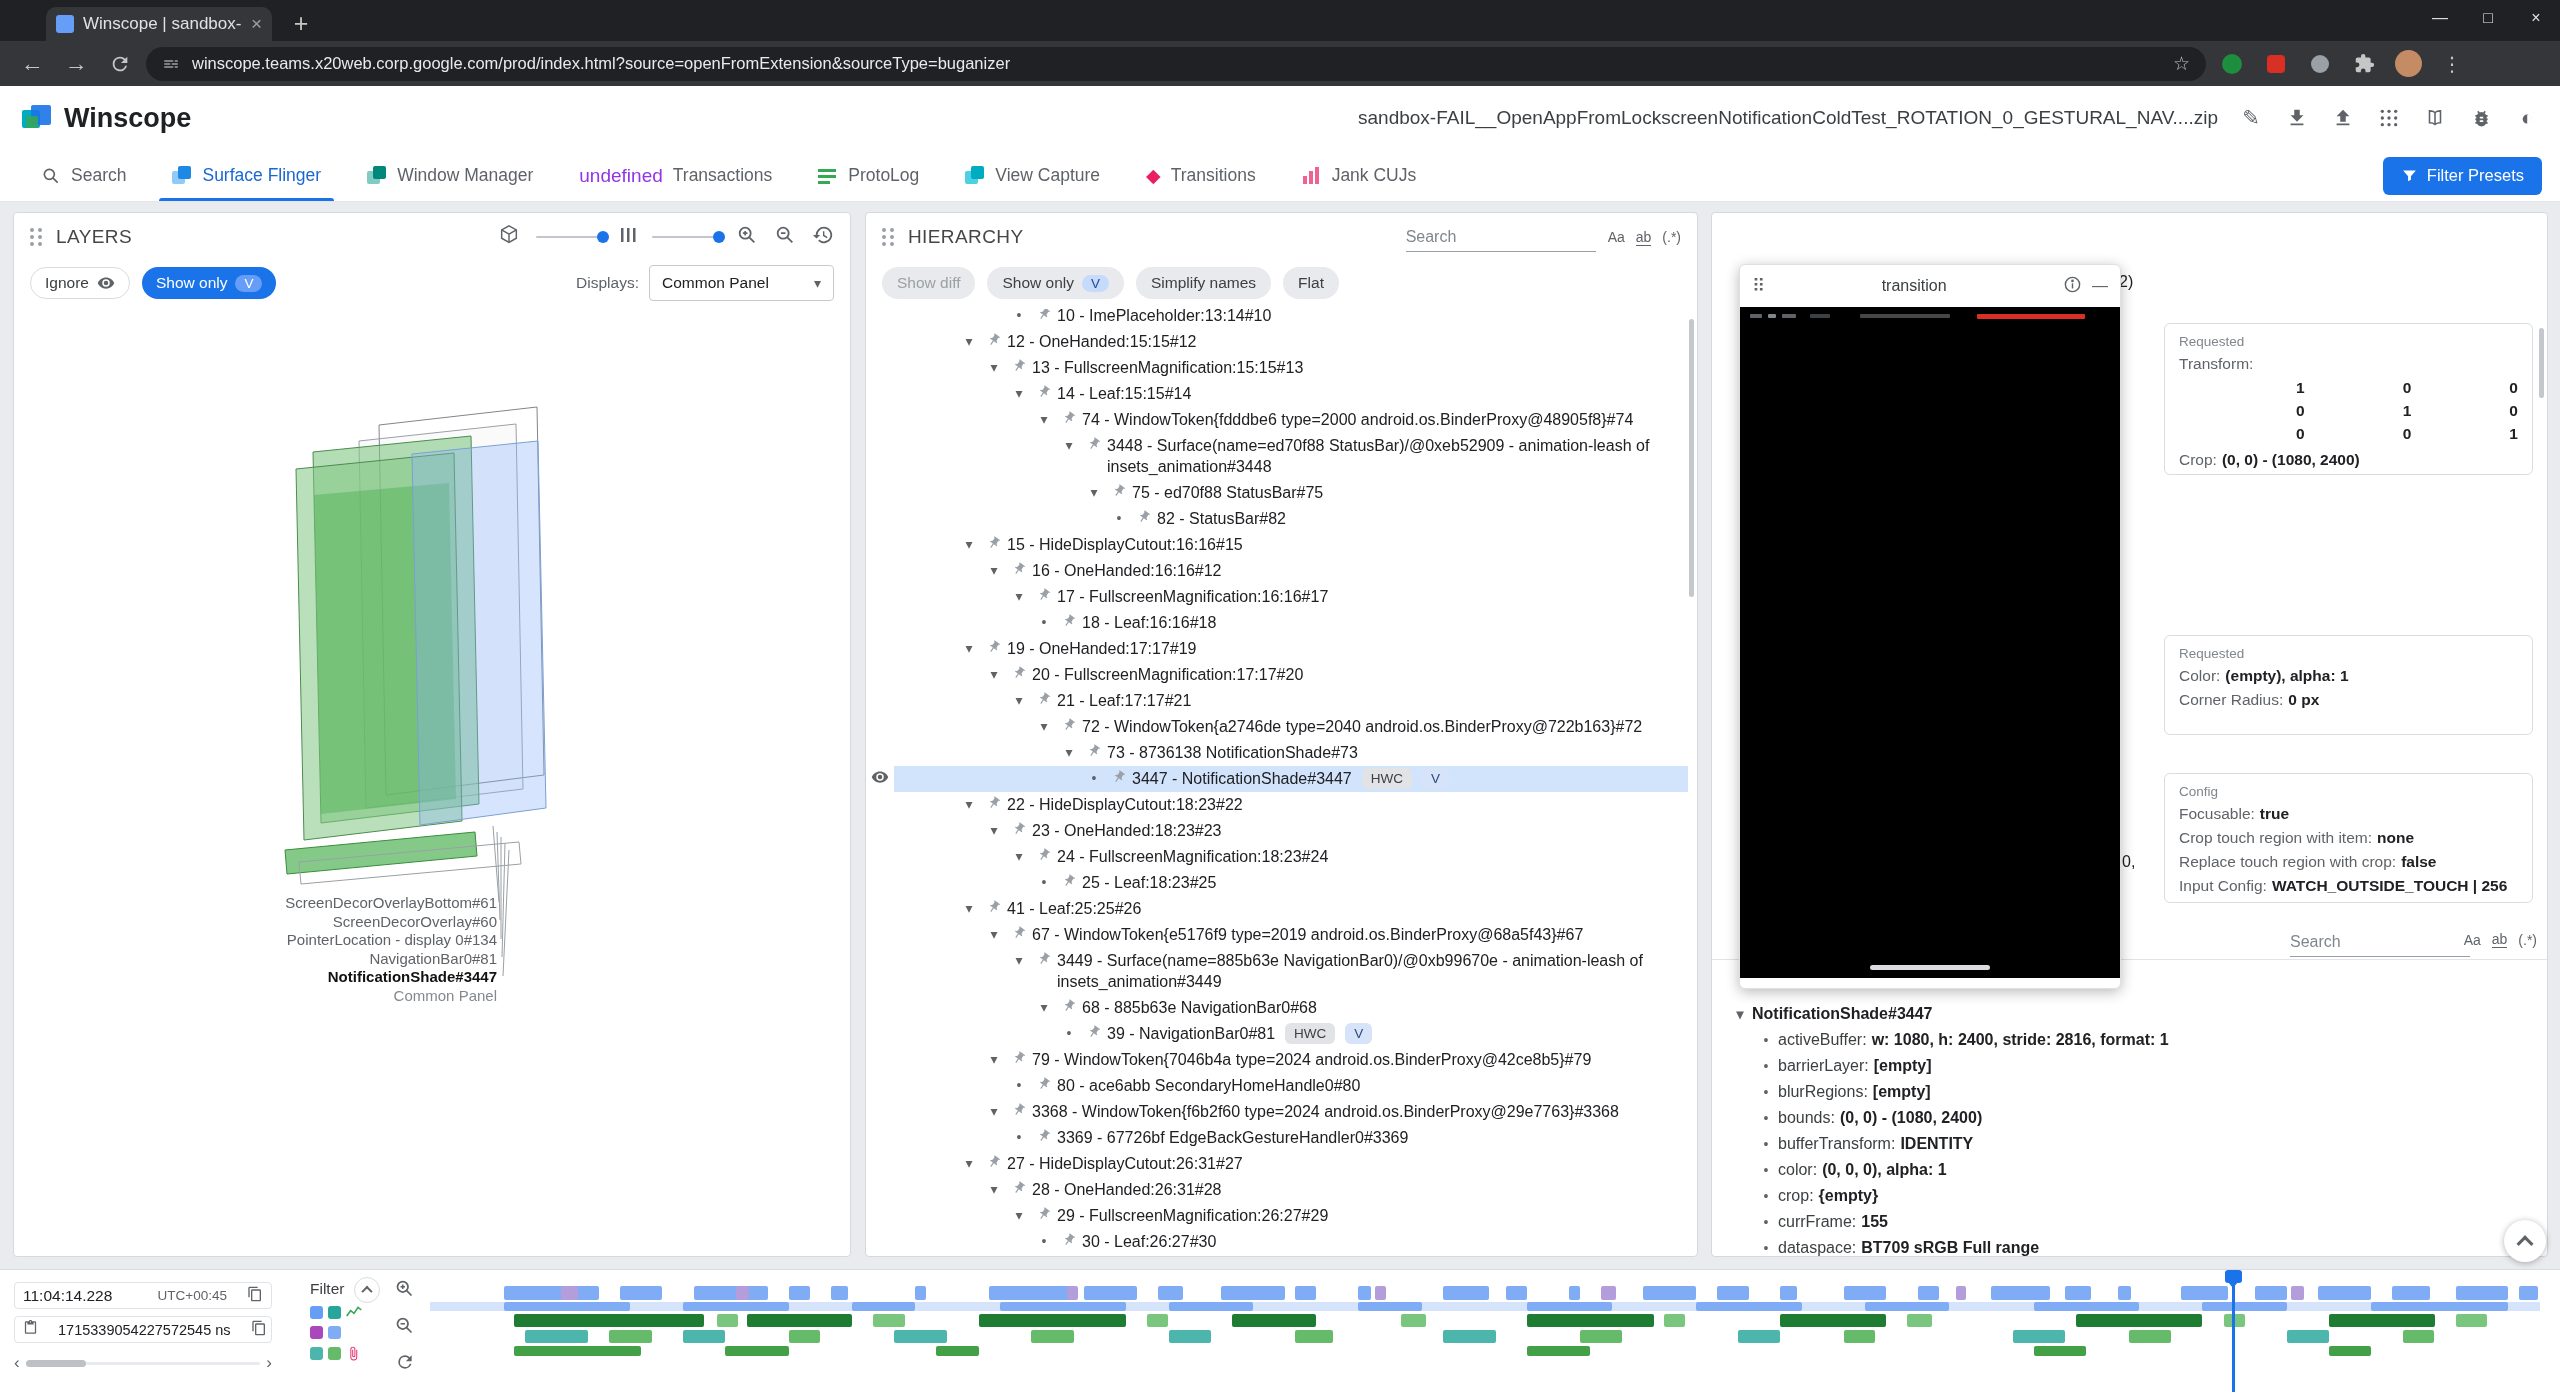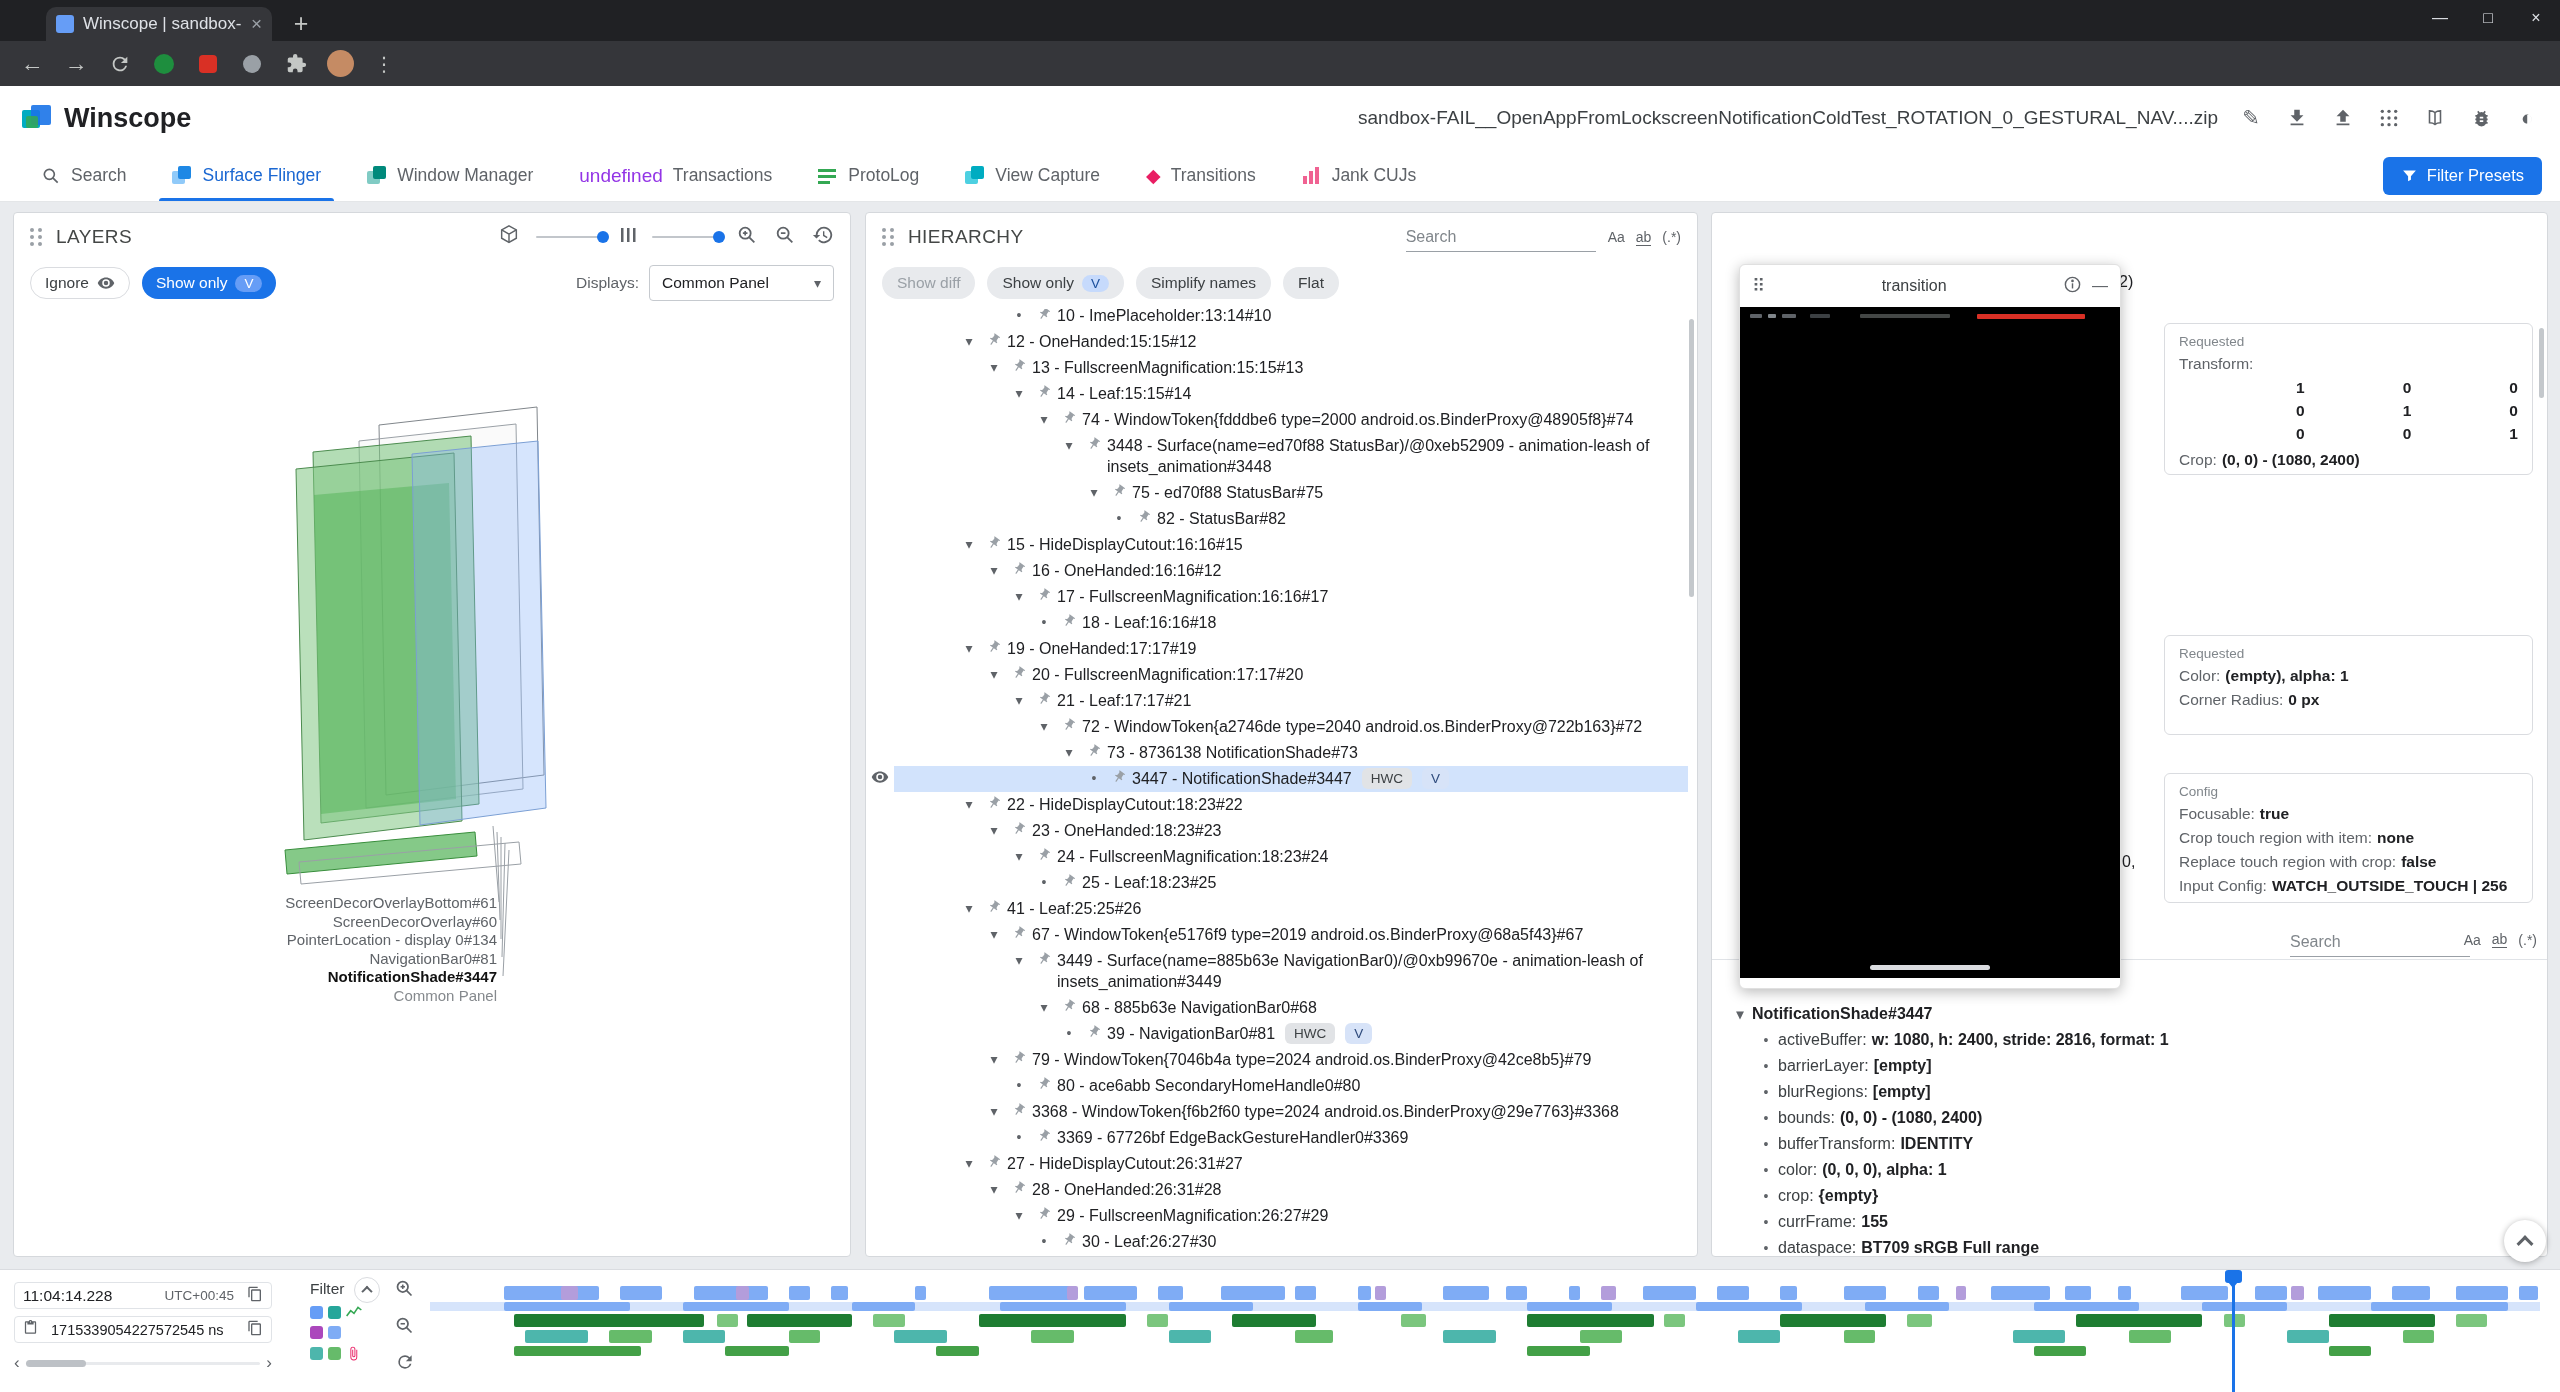--- a/index.html
+++ b/index.html
@@ -118,21 +118,21 @@
   .oscreen{position:absolute;left:0;top:42px;right:0;bottom:10px;background:#000;overflow:hidden}
   .mini-mark{position:absolute;top:7px;height:4px;border-radius:1px}
   .homebar{position:absolute;bottom:8px;left:50%;transform:translateX(-50%);width:120px;height:5px;border-radius:3px;background:#dadce0}
 
   
   #fab{position:absolute;left:2504px;top:1220px;width:42px;height:42px;border-radius:50%;background:#fff;box-shadow:0 1px 6px rgba(0,0,0,.3);display:flex;align-items:center;justify-content:center;z-index:30}
   .chev-up{width:12px;height:12px;border-left:3px solid #5f6368;border-top:3px solid #5f6368;transform:rotate(45deg) translate(2px,2px)}
 
   
   #timelinebar{position:absolute;left:0;top:1269px;width:2560px;height:123px;background:#fff;border-top:1px solid #dadce0}
-  .timebox{position:absolute;left:14px;width:258px;height:27px;border:1px solid #e0e3e7;border-radius:4px;display:flex;align-items:center;padding:0 8px;gap:13px;font-size:15.5px;color:#202124}
+  .timebox{position:absolute;left:14px;width:258px;height:27px;border:1px solid #e0e3e7;border-radius:4px;display:flex;align-items:center;padding:0 8px;gap:20px;font-size:15.5px;color:#202124}
   .tz{font-size:13.5px;color:#5f6368;margin-left:auto}
   .nst{font-size:14.5px;color:#202124;white-space:nowrap}
   .hscroll{position:absolute;left:14px;top:84px;width:258px;height:18px;display:flex;align-items:center;color:#5f6368;font-size:17px;gap:6px}
   .htrack{flex:1;height:3px;background:#e8eaed;border-radius:2px;position:relative}
   .hthumb{position:absolute;left:0;top:-2px;width:60px;height:7px;background:#bdc1c6;border-radius:4px}
   .fcol{position:absolute;left:310px;top:10px;width:74px;font-size:15.5px;color:#3c4043}
   .fcollapse{position:absolute;left:44px;top:-3px;width:26px;height:26px;border:1px solid #dadce0;border-radius:50%;display:flex;align-items:center;justify-content:center}
   .chev-up-sm{width:8px;height:8px;border-left:2px solid #5f6368;border-top:2px solid #5f6368;transform:rotate(45deg) translate(1px,1px)}
   .legrow{display:flex;gap:5px;margin-top:7px;align-items:center}
   .leg{width:13px;height:13px;border-radius:3px}
@@ -165,20 +165,27 @@
   </div>
 
   <div id="toolbar">
     <span class="tbicon">←</span>
     <span class="tbicon">→</span>
     <span class="tbicon">
         <svg width="22" height="22" viewBox="0 0 24 24" fill="#c4c7c5">
           <path d="M17.65 6.35A7.96 7.96 0 0 0 12 4a8 8 0 1 0 7.73 10h-2.08A6 6 0 1 1 12 6c1.66 0 3.14.69 4.22 1.78L13 11h7V4l-2.35 2.35z"></path>
         </svg>
       </span>
+    <div class="urlpill">
+      <svg width="18" height="18" viewBox="0 0 24 24" fill="#9aa0a6">
+          <path d="M3 7h12v2H3zM3 11h8v2H3zM3 15h12v2H3zM17 7h4v2h-4zM13 11h8v2h-8zM17 15h4v2h-4z"></path>
+        </svg>
+      <span class="urltext">winscope.teams.x20web.corp.google.com/prod/index.html?source=openFromExtension&amp;sourceType=buganizer</span>
+      <span style="color:#c4c7c5;font-size:19px">☆</span>
+    </div>
     <span class="tbicon">
         <span class="extdot-green"></span>
       </span>
     <span class="tbicon">
         <span class="extdot-red"></span>
       </span>
     <span class="tbicon">
         <span class="extdot-gray"></span>
       </span>
     <span class="tbicon">

